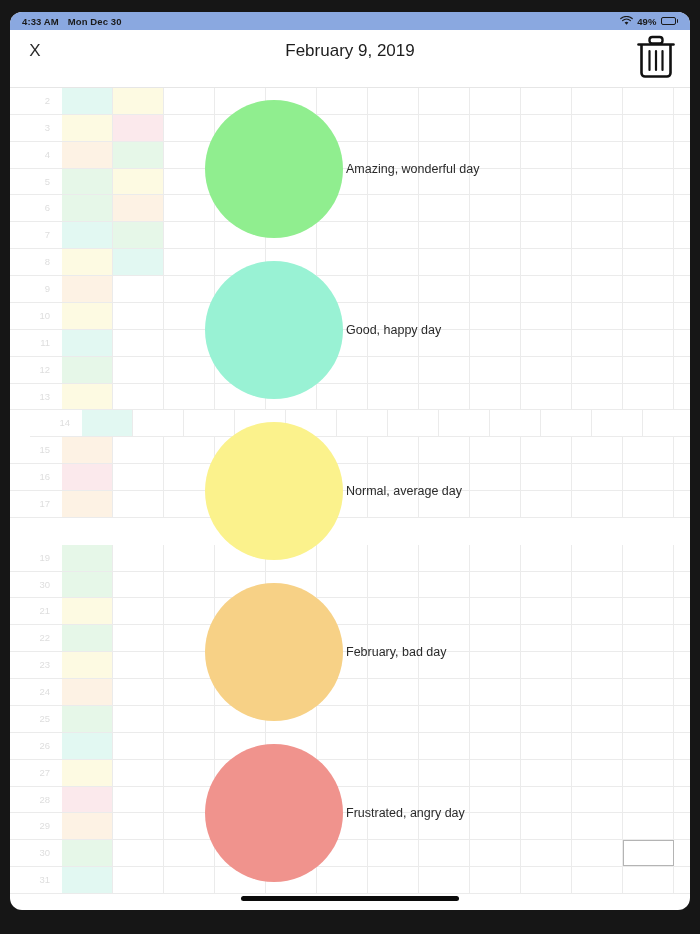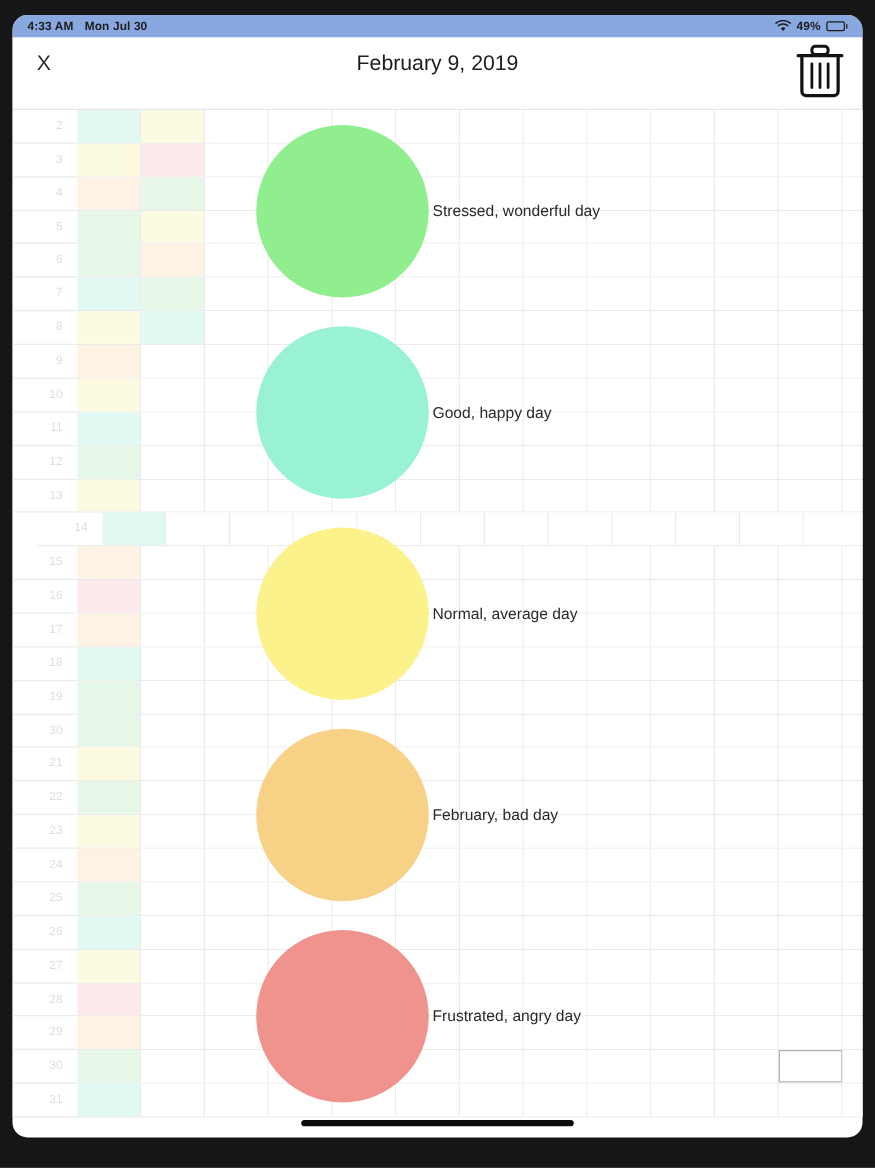--- a/index.html
+++ b/index.html
@@ -141,21 +141,21 @@
 </style>
 </head>
 <body>
 
 <div id="device">
   <div id="screen">
 
     <div id="statusbar">
       <div class="sb-left">
         <span>4:33 AM</span>
-        <span>Mon Jul 30</span>
+        <span>Mon Dec 30</span>
       </div>
       <div class="sb-right">
         <span>
           <svg class="wifi-ico" width="13" height="10" viewBox="0 0 13 10">
             <path d="M6.5 8.8 L4.6 6.6 A3 3 0 0 1 8.4 6.6 Z" fill="#1a1a1a"></path>
             <path d="M2.6 4.6 A6 6 0 0 1 10.4 4.6" stroke="#1a1a1a" stroke-width="1.2" fill="none" stroke-linecap="round"></path>
             <path d="M0.8 2.5 A9 9 0 0 1 12.2 2.5" stroke="#1a1a1a" stroke-width="1.2" fill="none" stroke-linecap="round"></path>
           </svg>
         </span>
         <span>49%</span>
@@ -433,36 +433,20 @@
           <div class="gcell" style="left: 256px; width: 51px; background: rgb(255, 255, 255);"></div>
           <div class="gcell" style="left: 307px; width: 51px; background: rgb(255, 255, 255);"></div>
           <div class="gcell" style="left: 358px; width: 51px; background: rgb(255, 255, 255);"></div>
           <div class="gcell" style="left: 409px; width: 51px; background: rgb(255, 255, 255);"></div>
           <div class="gcell" style="left: 460px; width: 51px; background: rgb(255, 255, 255);"></div>
           <div class="gcell" style="left: 511px; width: 51px; background: rgb(255, 255, 255);"></div>
           <div class="gcell" style="left: 562px; width: 51px; background: rgb(255, 255, 255);"></div>
           <div class="gcell" style="left: 613px; width: 51px; background: rgb(255, 255, 255);"></div>
           <div class="gcell" style="left: 664px; width: 51px; background: rgb(255, 255, 255);"></div>
         </div>
-        <div class="grid-row" style="top: 429.867px; height: 26.8667px;">
-          <div class="row-num" style="line-height: 26.8667px;">18</div>
-          <div class="gcell" style="left: 52px; width: 51px; background: rgb(226, 248, 242);"></div>
-          <div class="gcell" style="left: 103px; width: 51px; background: rgb(255, 255, 255);"></div>
-          <div class="gcell" style="left: 154px; width: 51px; background: rgb(255, 255, 255);"></div>
-          <div class="gcell" style="left: 205px; width: 51px; background: rgb(255, 255, 255);"></div>
-          <div class="gcell" style="left: 256px; width: 51px; background: rgb(255, 255, 255);"></div>
-          <div class="gcell" style="left: 307px; width: 51px; background: rgb(255, 255, 255);"></div>
-          <div class="gcell" style="left: 358px; width: 51px; background: rgb(255, 255, 255);"></div>
-          <div class="gcell" style="left: 409px; width: 51px; background: rgb(255, 255, 255);"></div>
-          <div class="gcell" style="left: 460px; width: 51px; background: rgb(255, 255, 255);"></div>
-          <div class="gcell" style="left: 511px; width: 51px; background: rgb(255, 255, 255);"></div>
-          <div class="gcell" style="left: 562px; width: 51px; background: rgb(255, 255, 255);"></div>
-          <div class="gcell" style="left: 613px; width: 51px; background: rgb(255, 255, 255);"></div>
-          <div class="gcell" style="left: 664px; width: 51px; background: rgb(255, 255, 255);"></div>
-        </div>
         <div class="grid-row" style="top: 456.733px; height: 26.8667px;">
           <div class="row-num" style="line-height: 26.8667px;">19</div>
           <div class="gcell" style="left: 52px; width: 51px; background: rgb(230, 247, 232);"></div>
           <div class="gcell" style="left: 103px; width: 51px; background: rgb(255, 255, 255);"></div>
           <div class="gcell" style="left: 154px; width: 51px; background: rgb(255, 255, 255);"></div>
           <div class="gcell" style="left: 205px; width: 51px; background: rgb(255, 255, 255);"></div>
           <div class="gcell" style="left: 256px; width: 51px; background: rgb(255, 255, 255);"></div>
           <div class="gcell" style="left: 307px; width: 51px; background: rgb(255, 255, 255);"></div>
           <div class="gcell" style="left: 358px; width: 51px; background: rgb(255, 255, 255);"></div>
           <div class="gcell" style="left: 409px; width: 51px; background: rgb(255, 255, 255);"></div>
@@ -662,21 +646,21 @@
           <div class="gcell" style="left: 511px; width: 51px; background: rgb(255, 255, 255);"></div>
           <div class="gcell" style="left: 562px; width: 51px; background: rgb(255, 255, 255);"></div>
           <div class="gcell" style="left: 613px; width: 51px; background: rgb(255, 255, 255);"></div>
           <div class="gcell" style="left: 664px; width: 51px; background: rgb(255, 255, 255);"></div>
         </div>
       </div>
 
     <div id="moods">
         <div class="mood-row" style="top: 0px; height: 161.2px;">
           <div class="mood-circle" style="background: rgb(144, 238, 143);"></div>
-          <div class="mood-label">Stressed, wonderful day</div>
+          <div class="mood-label">Amazing, wonderful day</div>
         </div>
         <div class="mood-row" style="top: 161.2px; height: 161.2px;">
           <div class="mood-circle" style="background: rgb(153, 242, 212);"></div>
           <div class="mood-label">Good, happy day</div>
         </div>
         <div class="mood-row" style="top: 322.4px; height: 161.2px;">
           <div class="mood-circle" style="background: rgb(251, 242, 140);"></div>
           <div class="mood-label">Normal, average day</div>
         </div>
         <div class="mood-row" style="top: 483.6px; height: 161.2px;">

